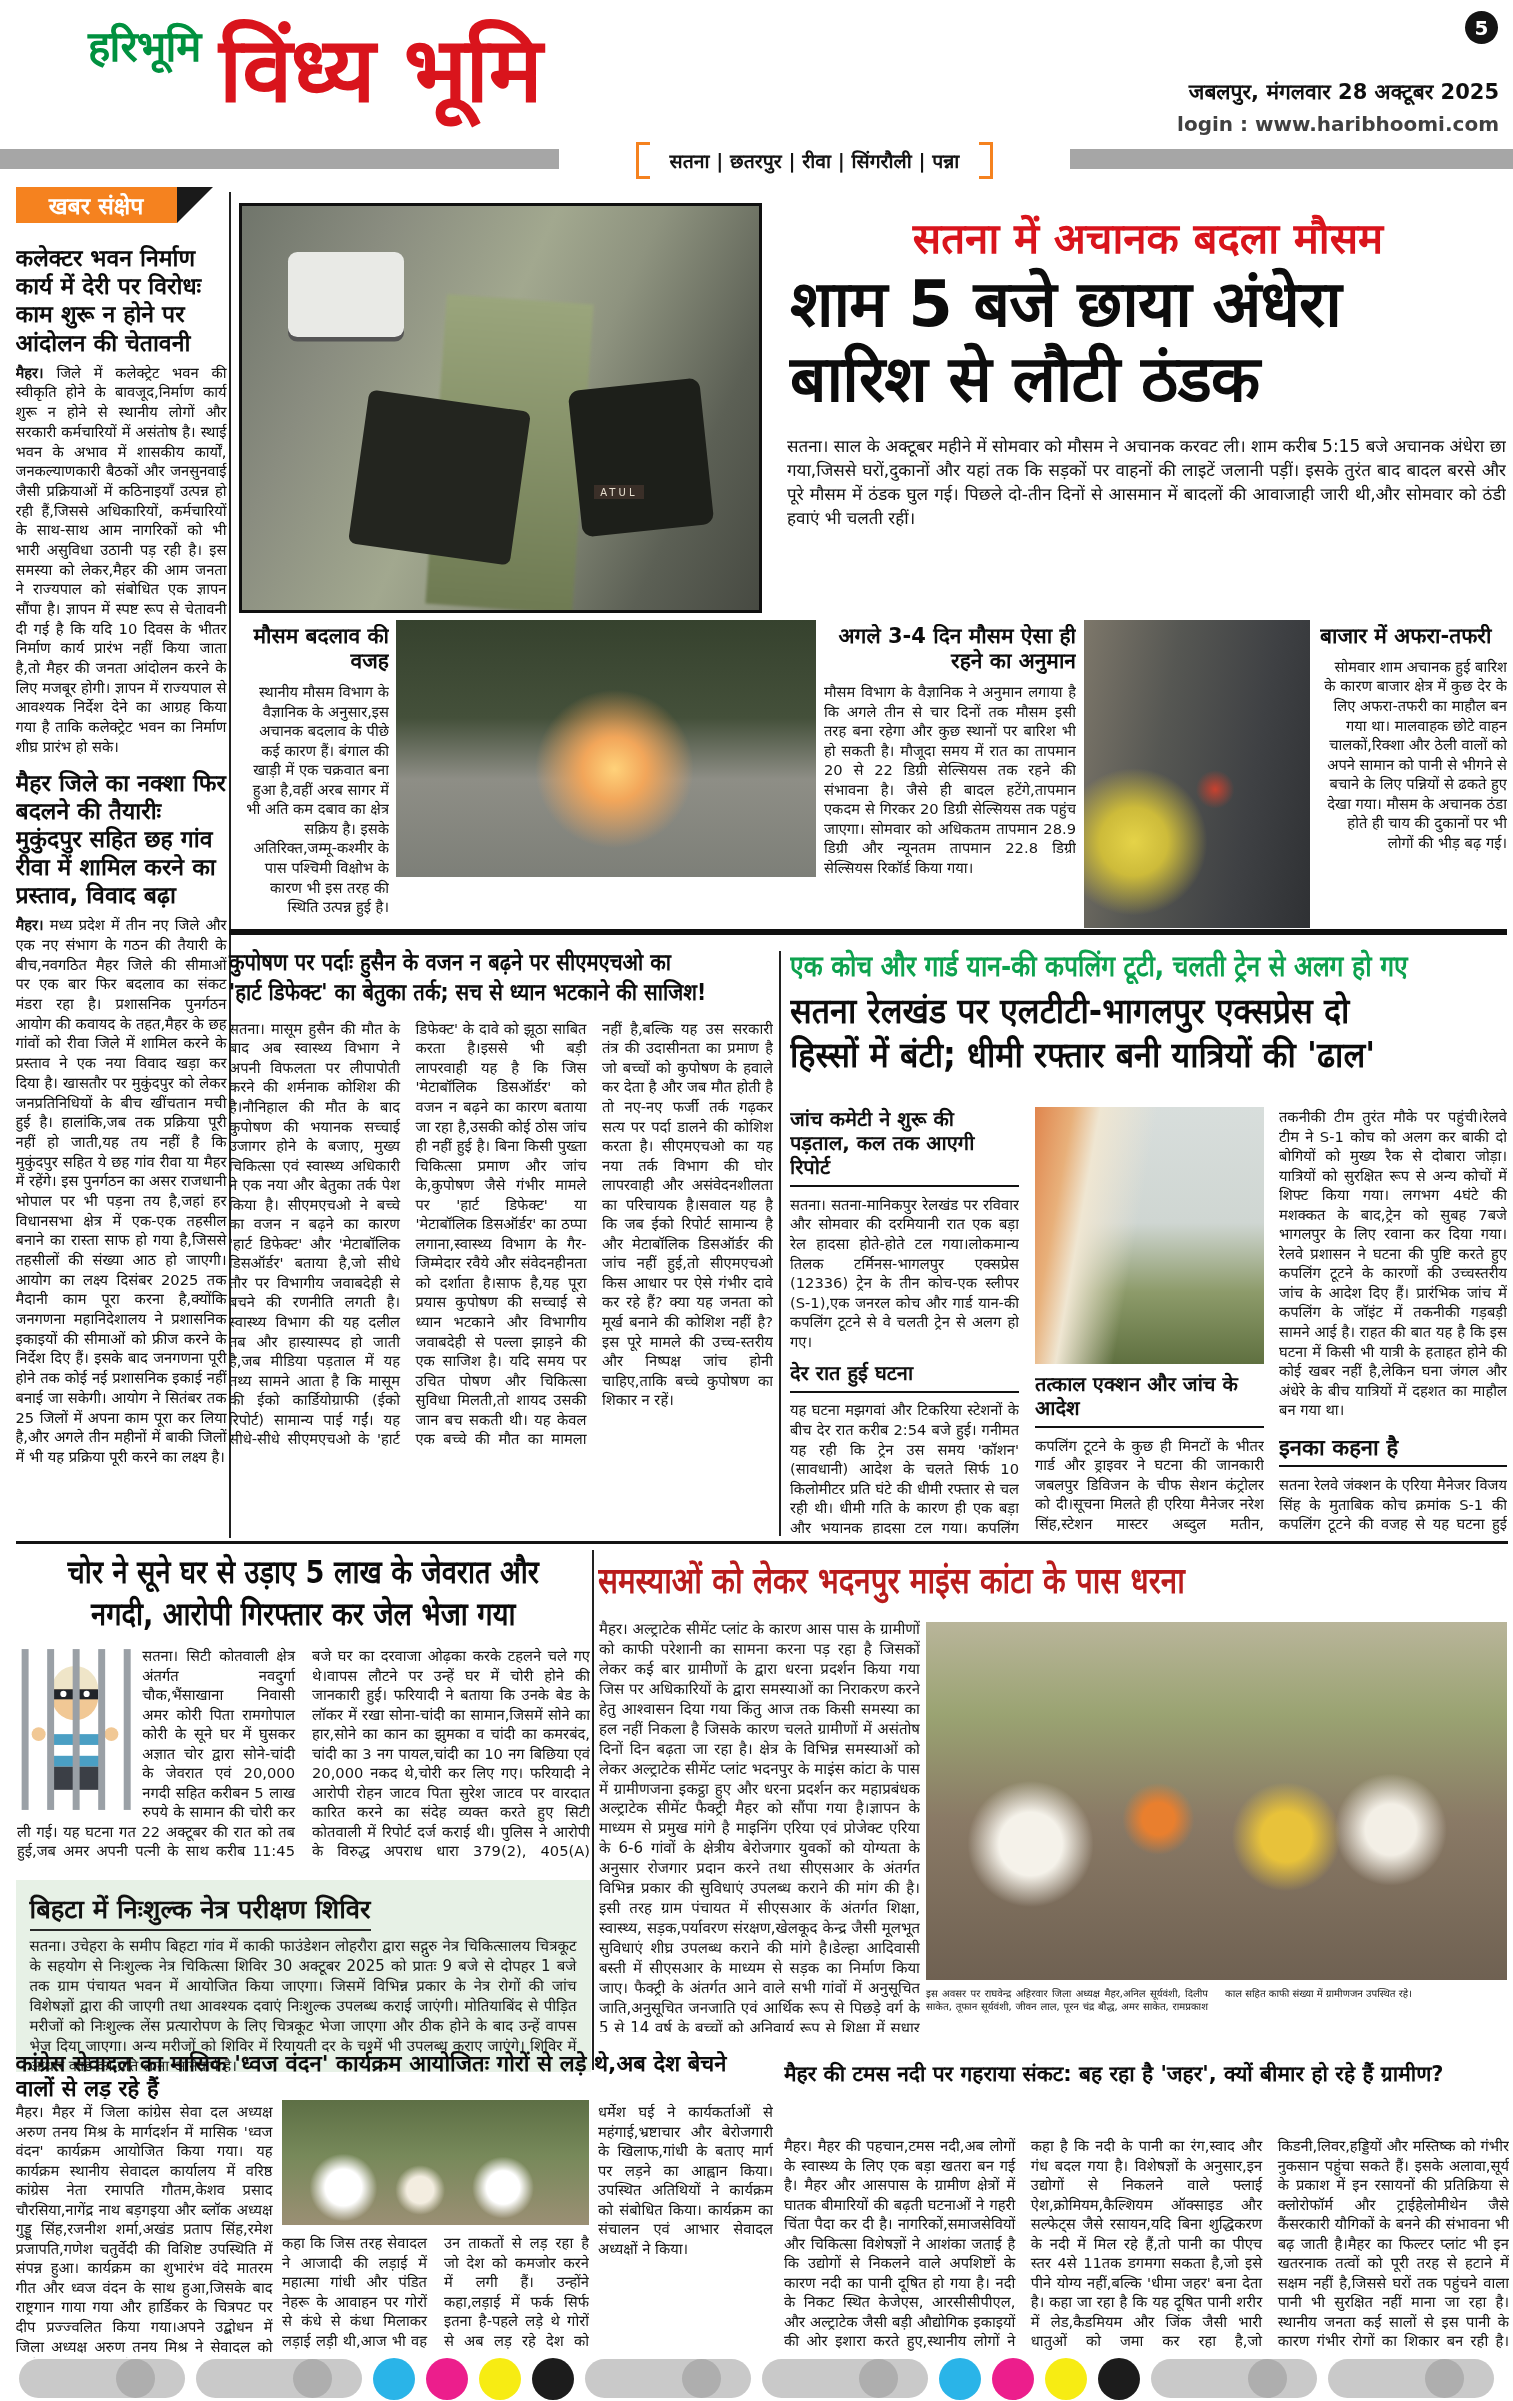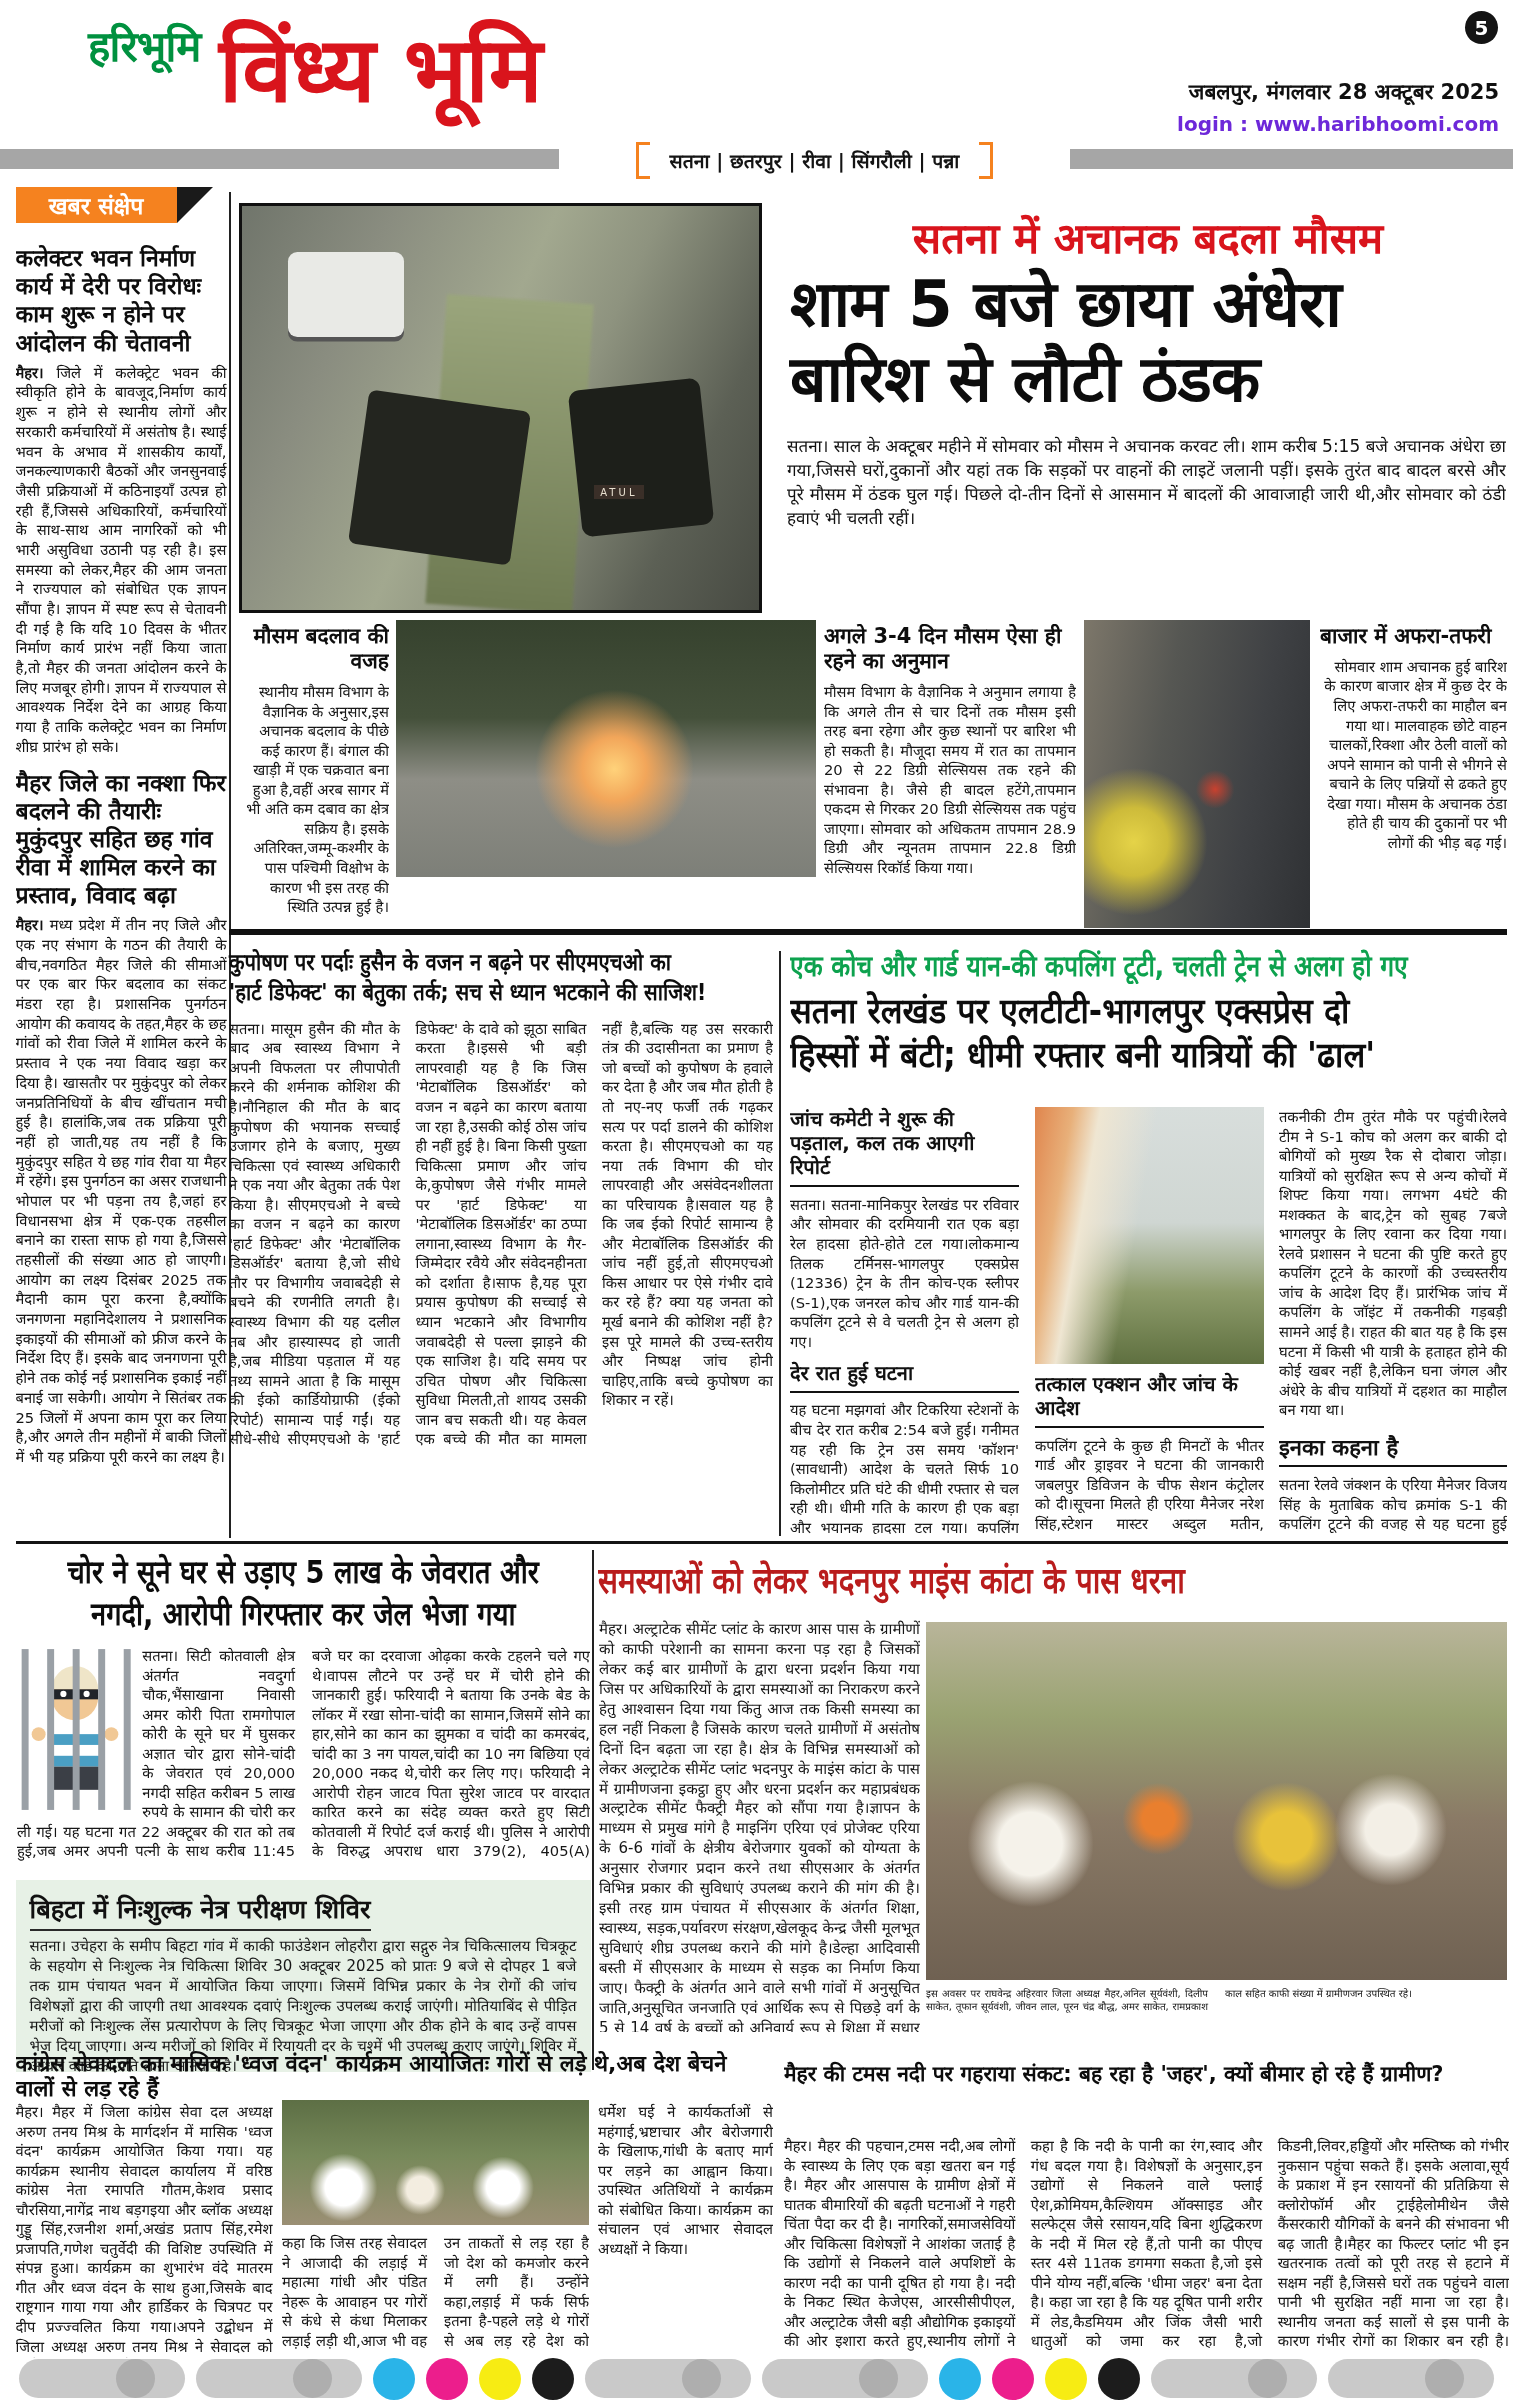--- a/index.html
+++ b/index.html
@@ -15,21 +15,21 @@
   .nowrap{white-space:nowrap;}
   .condense{display:inline-block;transform-origin:0 50%;}
   .c82{transform:scaleX(.82);} .c85{transform:scaleX(.85);} .c88{transform:scaleX(.88);} .c92{transform:scaleX(.92);}
   .ccenter{transform-origin:50% 50%;}
   
   #logo{left:46px;top:15.5px;font-size:42px;font-weight:bold;color:#00913f;letter-spacing:-0.8px;margin-left:42px;}
   #edition{left:219px;top:23px;font-size:90px;font-weight:bold;color:#d9141c;letter-spacing:-1.5px;line-height:1.05;}
   #pagebadge{left:1465px;top:11px;width:33px;height:33px;border-radius:50%;background:#141414;color:#fff;
              font-size:20px;font-weight:bold;display:flex;align-items:center;justify-content:center;}
   #dateline{left:1100px;top:77px;width:399px;text-align:right;font-size:21px;font-weight:bold;color:#101010;}
-  #login{left:1100px;top:112px;width:399px;text-align:right;font-size:20px;font-weight:bold;color:#6d28d9;}
+  #login{left:1100px;top:112px;width:399px;text-align:right;font-size:20px;font-weight:bold;color:#404040;}
   #citybar{left:0;top:149px;width:1514px;height:20px;background:#a6a6a6;}
   #citybox{left:559px;top:142px;width:511px;height:36px;background:#ffffff;display:flex;align-items:center;justify-content:center;}
   .bracket{width:11px;height:31px;border:3.1px solid #f5821f;}
   .bracket.l{border-right:none;} .bracket.r{border-left:none;}
   #cities{font-size:19.4px;font-weight:bold;margin:0 20px;color:#141414;}
   
   #railtab{left:15.5px;top:187px;width:161px;height:36px;background:#f5821f;color:#fff;font-size:23px;font-weight:bold;
            display:flex;align-items:center;justify-content:center;}
   #railfold{left:177px;top:187px;width:0;height:0;border-top:36px solid #1a1a1a;border-right:36px solid transparent;}
   #rail{left:15.5px;top:232px;width:211px;height:1305px;}
@@ -64,21 +64,21 @@
                linear-gradient(#b9b59a 0%,#9aa372 26%,#8a7a66 55%,#6f6152 100%);}
   #congress-photo{left:282px;top:2100px;width:307px;height:125px;
     background:radial-gradient(circle at 20% 70%,#ffffff 0 7%,rgba(0,0,0,0) 13%),
                radial-gradient(circle at 45% 72%,#f3ede0 0 7%,rgba(0,0,0,0) 13%),
                radial-gradient(circle at 72% 70%,#ffffff 0 7%,rgba(0,0,0,0) 13%),
                linear-gradient(#5d6f45 0%,#77895a 45%,#9b8f74 100%);}
   
   #w-kicker{left:790px;top:208px;width:716px;text-align:center;color:#d9141c;font-size:42px;font-weight:bold;}
   #w-head{left:790px;top:267px;width:716px;font-size:64px;font-weight:bold;line-height:1.17;color:#0c0c0c;letter-spacing:-0.8px;}
   #w-body{left:787px;top:434px;width:719px;height:166px;font-size:17px;line-height:1.42;text-align:justify;}
-  .subcol-t{font-size:21px;font-weight:bold;line-height:1.2;margin-bottom:7.7px;color:#0d0d0d;}
+  .subcol-t{font-size:21px;font-weight:bold;line-height:1.2;margin-bottom:7.7px;color:#0d0d0d;text-align:right;}
   #w-cause{left:239px;top:624px;width:150px;height:302px;}
   #w-forecast{left:824px;top:624px;width:252px;height:304px;}
   #w-market{left:1320px;top:624px;width:187px;height:304px;}
   #rule-mid{left:229px;top:929px;width:1278px;height:6.2px;background:#101010;}
   
   #mal{left:229px;top:948px;width:544px;}
   #mal-head{font-size:23px;font-weight:bold;line-height:1.3;color:#0c0c0c;}
   #mal-body{margin-top:11px;height:488px;overflow:hidden;}
   #vrule-mal{left:779px;top:951px;width:1.5px;height:585px;background:#222;}
   

